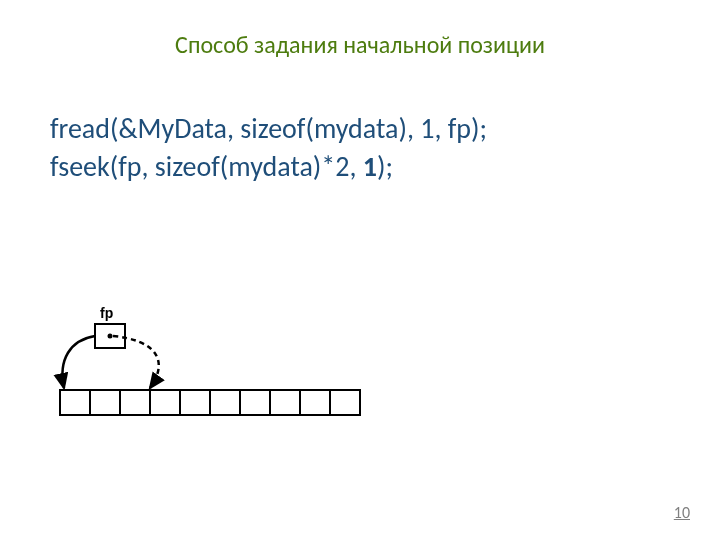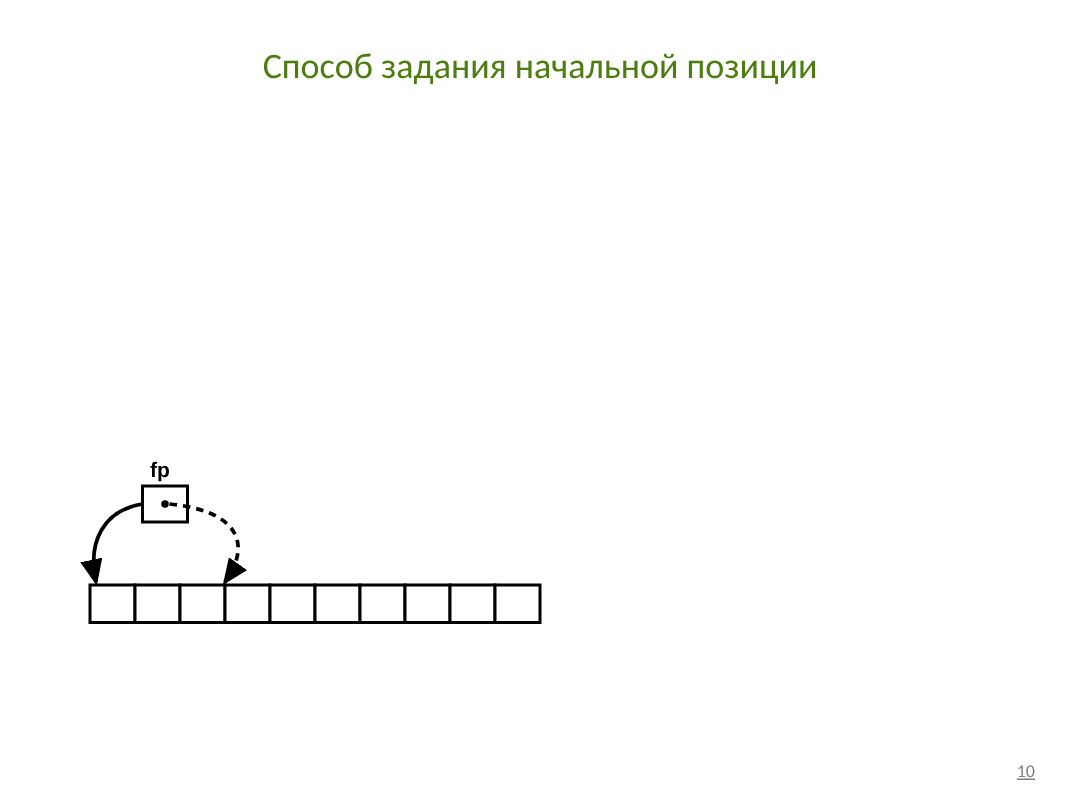--- a/index.html
+++ b/index.html
@@ -39,33 +39,37 @@
   .bold { font-weight: bold; }
   .diagram {
     position: absolute;
     top: 300px;
     left: 50px;
   }
   .page-num {
     position: absolute;
     bottom: 18px;
     right: 30px;
-    font-size: 12px;
+    font-size: 16px;
     color: #808080;
     text-decoration: underline;
   }
 </style>
 </head>
 <body>
 
 <div class="slide">
 
   <div class="title">Способ задания начальной позиции</div>
 
   <div class="code-block">
+    <div class="code-line">fread(&amp;MyData, sizeof(mydata), 1, fp);</div>
+    <div class="code-line">
+      <span>fseek(fp, sizeof(mydata)*2, </span><span class="bold">1</span><span>);</span>
+    </div>
   </div>
 
   <svg class="diagram" width="340" height="140" viewBox="0 0 340 140">
 
     <text x="50" y="18" font-family="Arial, sans-serif" font-size="14" font-weight="bold" fill="#000">fp</text>
 
     <rect x="45" y="24" width="30" height="24" fill="#fff" stroke="#000" stroke-width="2"></rect>
 
     <circle cx="60" cy="36" r="2.5" fill="#000"></circle>
 

